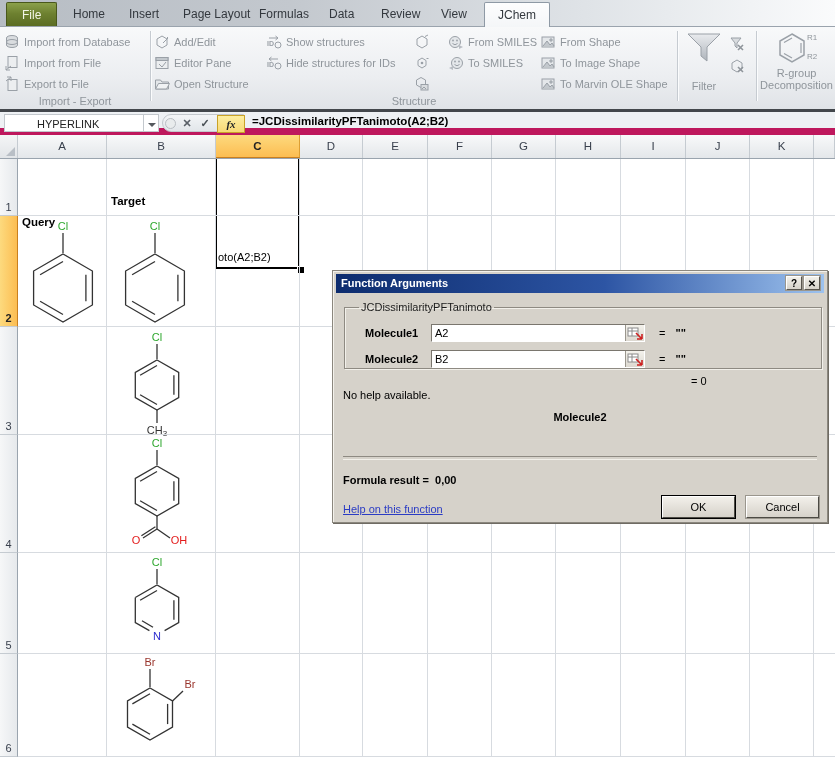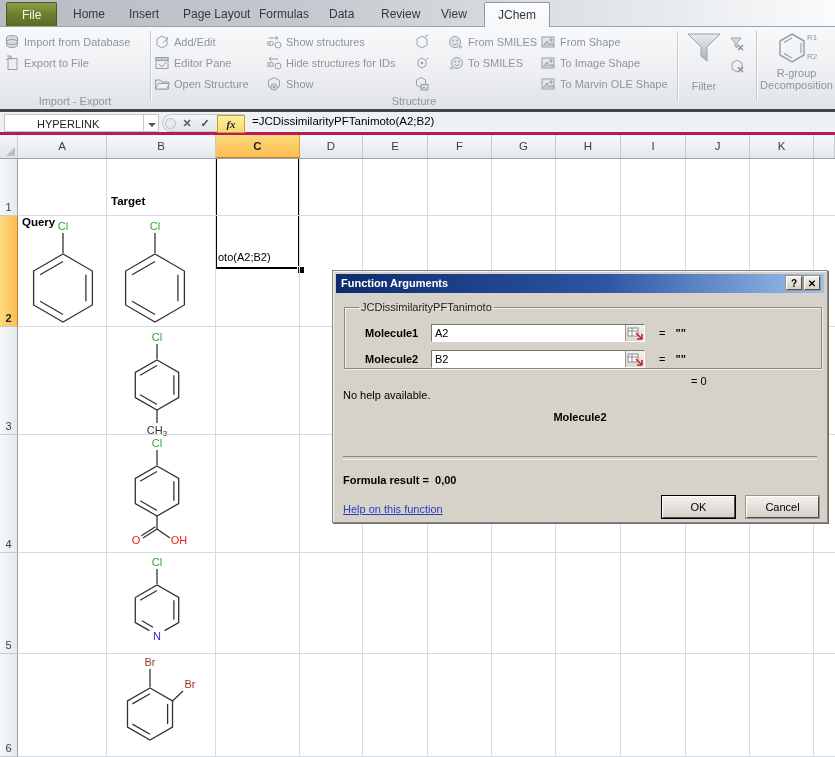--- a/index.html
+++ b/index.html
@@ -23,35 +23,35 @@
   .rgroup-label{position:absolute;left:0;right:0;bottom:2px;text-align:center;font-size:11px;color:#8f959b;}
   .rsep{position:absolute;top:4px;height:70px;width:1px;background:#c6cbd1;border-right:1px solid #fbfcfd;}
   .rcol{position:absolute;top:4px;display:flex;flex-direction:column;}
   .ritem{display:flex;align-items:center;gap:4px;height:21px;font-size:11px;color:#8f959b;white-space:nowrap;}
   .ricon{width:16px;height:16px;flex:0 0 16px;}
   .ricon svg{display:block}
   .bigbtn{position:absolute;display:flex;flex-direction:column;align-items:center;font-size:11px;color:#8f959b;}
 
   
   #ribbon-edge{position:absolute;left:0;top:109px;width:835px;height:3px;background:#43474c;}
-  #formulabar{position:absolute;left:0;top:112px;width:835px;height:23px;background:#eef1f4;border-bottom:3px solid #be185d;box-sizing:border-box;}
+  #formulabar{position:absolute;left:0;top:112px;width:835px;height:23px;background:#eef1f4;border-bottom:7px solid #be185d;box-sizing:border-box;}
   #namebox{position:absolute;left:4px;top:2px;width:140px;height:18px;background:#fff;border:1px solid #c3c8cd;
     font-size:11px;color:#222;padding-left:32px;line-height:18px;box-sizing:border-box;}
   #namebox-drop{position:absolute;left:144px;top:2px;width:15px;height:18px;background:#fff;border:1px solid #c3c8cd;border-left:none;box-sizing:border-box;}
   #namebox-drop:after{content:"";position:absolute;left:4px;top:8px;border-left:4px solid transparent;border-right:4px solid transparent;border-top:4px solid #55595e;}
   #fb-pill{position:absolute;left:162px;top:2px;width:82px;height:18px;background:linear-gradient(#f3f5f7,#e2e6ea);
     border:1px solid #c3c8cd;border-radius:9px 0 0 9px;box-sizing:border-box;}
   .fb-btn{position:absolute;top:1px;width:16px;height:14px;text-align:center;line-height:14px;font-size:11px;font-weight:bold;}
   #fb-circle{left:2px;top:3px;width:9px;height:9px;border:1px solid #b9bec3;border-radius:50%;background:#e9eced;}
   #fb-cancel{left:16px;color:#5a6068;}
   #fb-enter{left:34px;color:#4a5157;}
   #fb-fx{position:absolute;left:54px;top:0px;width:26px;height:16px;background:linear-gradient(#fceea0,#f8d876);
     border:1px solid #c9a227;text-align:center;line-height:16px;font-size:11px;font-weight:bold;font-style:italic;
     font-family:"Liberation Serif",serif;color:#1f2326;}
-  #formula-text{position:absolute;left:252px;top:3px;font-size:11.5px;font-weight:normal;color:#000;}
+  #formula-text{position:absolute;left:252px;top:3px;font-size:11.5px;font-weight:bold;color:#000;}
 
   
   #col-headers{position:absolute;left:0;top:135px;width:835px;height:24px;background:#e6e9ec;border-bottom:1px solid #9aa4ae;box-sizing:border-box;}
   .col-h{position:absolute;top:0;height:23px;line-height:23px;text-align:center;font-size:11.5px;color:#39404d;
     background:linear-gradient(#f8f9fa,#e4e7ea);border-right:1px solid #c5cbd1;box-sizing:border-box;}
   .col-h.sel{background:linear-gradient(#fdda7e,#fcbd52);border-right:1px solid #dd9f33;border-bottom:1px solid #c97f1f;color:#222;font-weight:bold;}
   #corner{position:absolute;left:0;top:0;width:18px;height:23px;background:linear-gradient(#f4f5f6,#e2e5e8);border-right:1px solid #c5cbd1;box-sizing:border-box;}
   #corner:after{content:"";position:absolute;right:2px;bottom:2px;border-left:9px solid transparent;border-bottom:9px solid #b9bfc6;}
   #sheet{position:absolute;left:0;top:159px;width:835px;height:598px;background:#fff;overflow:hidden;}
   .row-h{position:absolute;left:0;width:18px;background:linear-gradient(90deg,#f6f7f8,#e6e9ec);border-bottom:1px solid #c5cbd1;border-right:1px solid #9aa4ae;
@@ -128,20 +128,29 @@
                 <ellipse cx="8" cy="4" rx="5.5" ry="2.5" fill="#d9dcdf" stroke="#9aa0a7"></ellipse>
                 <path d="M2.5 4 v7 a5.5 2.5 0 0 0 11 0 v-7" fill="#d9dcdf" stroke="#9aa0a7"></path>
                 <ellipse cx="8" cy="8" rx="5.5" ry="2.5" fill="none" stroke="#9aa0a7"></ellipse>
               </svg>
             </span>
           <span>Import from Database</span>
         </div>
         <div class="ritem">
           <span class="ricon">
               <svg width="16" height="16">
+                <rect x="4" y="1.5" width="9" height="11" fill="#eceef0" stroke="#9aa0a7"></rect>
+                <path d="M2 15 l5 -4 M2 15 h4 M2 15 v-4" stroke="#9aa0a7" fill="none"></path>
+              </svg>
+            </span>
+          <span>Import from File</span>
+        </div>
+        <div class="ritem">
+          <span class="ricon">
+              <svg width="16" height="16">
                 <rect x="4" y="3.5" width="9" height="11" fill="#eceef0" stroke="#9aa0a7"></rect>
                 <path d="M7 1 l-5 4 M7 1 h-4 M7 1 v4" stroke="#9aa0a7" fill="none"></path>
               </svg>
             </span>
           <span>Export to File</span>
         </div>
       </div>
       <div class="rgroup-label">Import - Export</div>
     </div>
     <div class="rsep" style="left:150px"></div>
@@ -190,30 +199,20 @@
         </div>
         <div class="ritem">
           <span class="ricon">
               <svg width="16" height="16">
                 <text x="1" y="12" font-size="7" fill="#9aa0a7" font-weight="bold" font-family="Liberation Sans">ID</text>
                 <path d="M12 4 h-9 m0 0 l2.5 -2 m-2.5 2 l2.5 2" stroke="#9aa0a7" fill="none"></path>
                 <circle cx="12" cy="11" r="3" fill="none" stroke="#9aa0a7"></circle>
               </svg>
             </span>
           <span>Hide structures for IDs</span>
-        </div>
-        <div class="ritem">
-          <span class="ricon">
-              <svg width="16" height="16">
-                <polygon points="8,1.5 13.5,4.5 13.5,10.5 8,13.5 2.5,10.5 2.5,4.5" fill="#eceef0" stroke="#9aa0a7"></polygon>
-                <circle cx="8" cy="11" r="3.2" fill="#d9dcdf" stroke="#9aa0a7"></circle>
-                <circle cx="8" cy="11" r="1.2" fill="#9aa0a7"></circle>
-              </svg>
-            </span>
-          <span>Show</span>
         </div>
       </div>
       <div class="rcol" style="left:262px">
         <div class="ritem">
           <span class="ricon">
               <svg width="16" height="16">
                 <polygon points="8,2 13,5 13,11 8,14 3,11 3,5" fill="none" stroke="#9aa0a7"></polygon>
                 <path d="M11 2.5 l3 -1.5" stroke="#9aa0a7"></path>
               </svg>
             </span>

